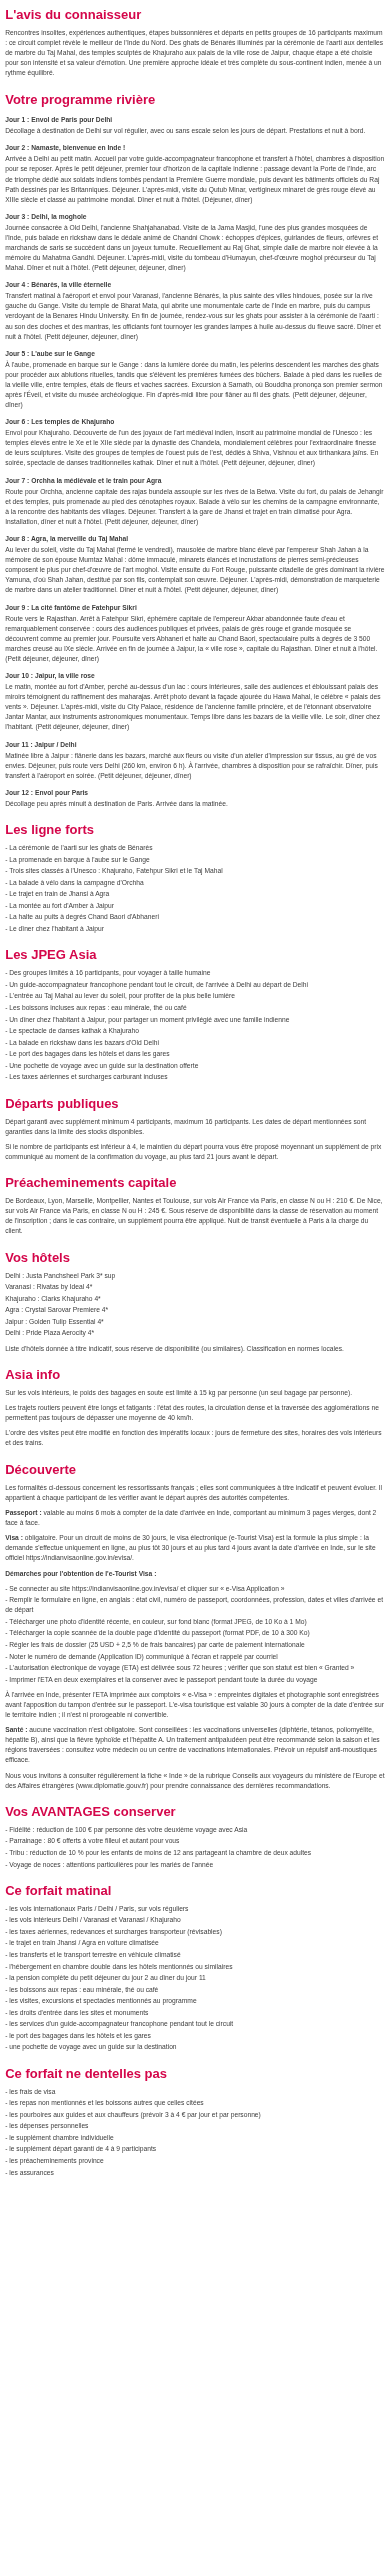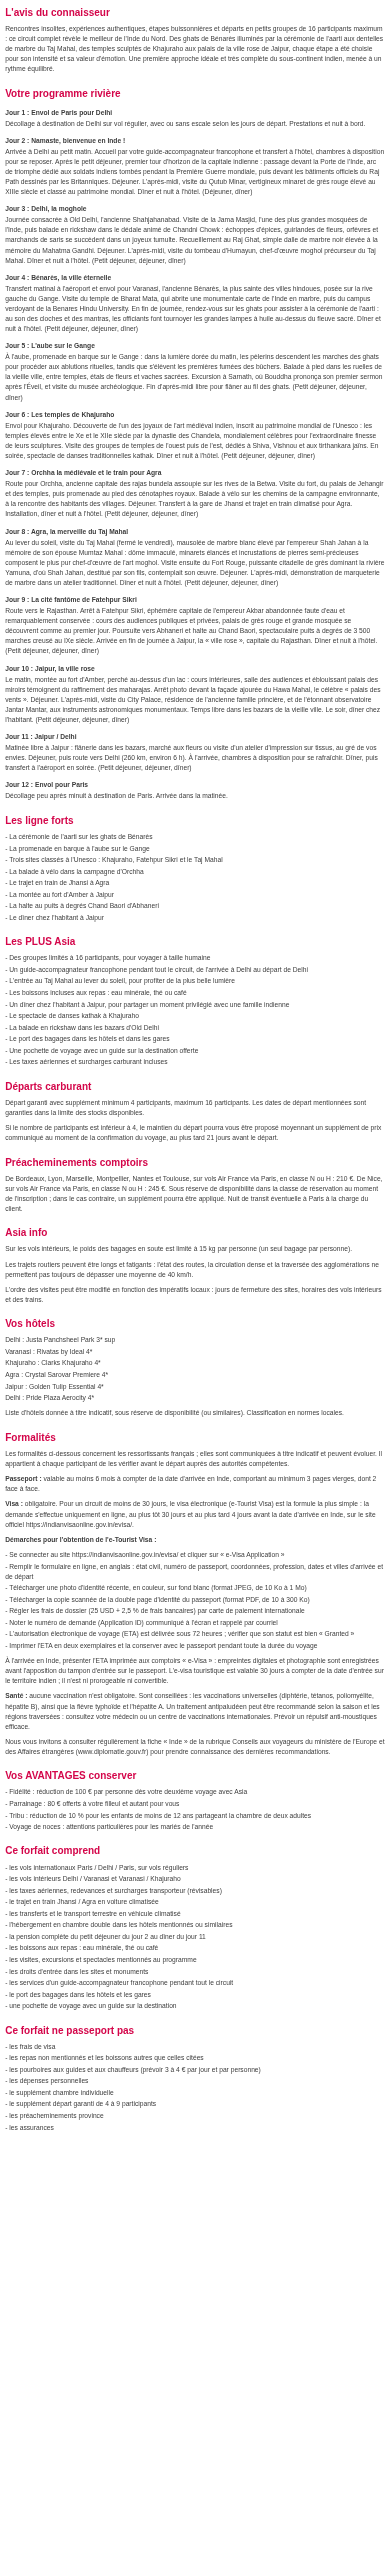--- a/index.html
+++ b/index.html
@@ -13,21 +13,21 @@
     width:391px;
     padding:6.2px 6.2px 25px 5.2px;
     font-family:"Liberation Sans", sans-serif;
     font-size:6.7px;
     line-height:1.5;
     color:var(--text);
     background:#ffffff;
   }
   h2.stitle{
     color:var(--accent);
-    font-size:10px;
+    font-size:13px;
     font-weight:700;
     line-height:1.25;
     margin:13.4px 0 4.6px 0;
   }
   section:first-of-type h2.stitle{margin-top:1px;}
   .para{margin:0 0 5.2px 0;}
   .day{margin:0 0 3.1px 0;}
   .day-title{font-weight:700;margin:7.2px 0 1px 0;}
   .day-text{margin:0 0 4.1px 0;}
   ul.plain{list-style:none;margin:0 0 5.2px 0;padding:0;}
@@ -124,79 +124,79 @@
         <li>- Trois sites classés à l'Unesco : Khajuraho, Fatehpur Sikri et le Taj Mahal</li>
         <li>- La balade à vélo dans la campagne d'Orchha</li>
         <li>- Le trajet en train de Jhansi à Agra</li>
         <li>- La montée au fort d'Amber à Jaipur</li>
         <li>- La halte au puits à degrés Chand Baori d'Abhaneri</li>
         <li>- Le dîner chez l'habitant à Jaipur</li>
       </ul>
   </section>
 
   <section>
-    <h2 class="stitle">Les PLUS Asia</h2>
+    <h2 class="stitle">Les JPEG Asia</h2>
     <ul class="plain">
 
     <li>- Des groupes limités à 16 participants, pour voyager à taille humaine</li>
         <li>- Un guide-accompagnateur francophone pendant tout le circuit, de l'arrivée à Delhi au départ de Delhi</li>
         <li>- L'entrée au Taj Mahal au lever du soleil, pour profiter de la plus belle lumière</li>
         <li>- Les boissons incluses aux repas : eau minérale, thé ou café</li>
         <li>- Un dîner chez l'habitant à Jaipur, pour partager un moment privilégié avec une famille indienne</li>
         <li>- Le spectacle de danses kathak à Khajuraho</li>
         <li>- La balade en rickshaw dans les bazars d'Old Delhi</li>
         <li>- Le port des bagages dans les hôtels et dans les gares</li>
         <li>- Une pochette de voyage avec un guide sur la destination offerte</li>
         <li>- Les taxes aériennes et surcharges carburant incluses</li>
       </ul>
   </section>
 
   <section>
-    <h2 class="stitle">Départs carburant</h2>
+    <h2 class="stitle">Départs publiques</h2>
     <div>
 
     <p class="para">Départ garanti avec supplément minimum 4 participants, maximum 16 participants. Les dates de départ mentionnées sont garanties dans la limite des stocks disponibles.</p>
         <p class="para">Si le nombre de participants est inférieur à 4, le maintien du départ pourra vous être proposé moyennant un supplément de prix communiqué au moment de la confirmation du voyage, au plus tard 21 jours avant le départ.</p>
       </div>
   </section>
 
   <section>
-    <h2 class="stitle">Préacheminements comptoirs</h2>
+    <h2 class="stitle">Préacheminements capitale</h2>
     <div>
 
     <p class="para">De Bordeaux, Lyon, Marseille, Montpellier, Nantes et Toulouse, sur vols Air France via Paris, en classe N ou H : 210 €. De Nice, sur vols Air France via Paris, en classe N ou H : 245 €. Sous réserve de disponibilité dans la classe de réservation au moment de l'inscription ; dans le cas contraire, un supplément pourra être appliqué. Nuit de transit éventuelle à Paris à la charge du client.</p>
-      </div>
-  </section>
-
-  <section>
-    <h2 class="stitle">Asia info</h2>
-    <div>
-
-    <p class="para">Sur les vols intérieurs, le poids des bagages en soute est limité à 15 kg par personne (un seul bagage par personne).</p>
-        <p class="para">Les trajets routiers peuvent être longs et fatigants : l'état des routes, la circulation dense et la traversée des agglomérations ne permettent pas toujours de dépasser une moyenne de 40 km/h.</p>
-        <p class="para">L'ordre des visites peut être modifié en fonction des impératifs locaux : jours de fermeture des sites, horaires des vols intérieurs et des trains.</p>
       </div>
   </section>
 
   <section>
     <h2 class="stitle">Vos hôtels</h2>
     <ul class="plain">
 
     <li>Delhi : Justa Panchsheel Park 3* sup</li>
         <li>Varanasi : Rivatas by Ideal 4*</li>
         <li>Khajuraho : Clarks Khajuraho 4*</li>
         <li>Agra : Crystal Sarovar Premiere 4*</li>
         <li>Jaipur : Golden Tulip Essential 4*</li>
         <li>Delhi : Pride Plaza Aerocity 4*</li>
       </ul>
     <p class="para hotel-note">Liste d'hôtels donnée à titre indicatif, sous réserve de disponibilité (ou similaires). Classification en normes locales.</p>
   </section>
 
   <section>
-    <h2 class="stitle">Formalités</h2>
+    <h2 class="stitle">Asia info</h2>
+    <div>
+
+    <p class="para">Sur les vols intérieurs, le poids des bagages en soute est limité à 15 kg par personne (un seul bagage par personne).</p>
+        <p class="para">Les trajets routiers peuvent être longs et fatigants : l'état des routes, la circulation dense et la traversée des agglomérations ne permettent pas toujours de dépasser une moyenne de 40 km/h.</p>
+        <p class="para">L'ordre des visites peut être modifié en fonction des impératifs locaux : jours de fermeture des sites, horaires des vols intérieurs et des trains.</p>
+      </div>
+  </section>
+
+  <section>
+    <h2 class="stitle">Découverte</h2>
     <div>
 
         <p class="fblock"><strong></strong><span>Les formalités ci-dessous concernent les ressortissants français ; elles sont communiquées à titre indicatif et peuvent évoluer. Il appartient à chaque participant de les vérifier avant le départ auprès des autorités compétentes.</span></p>
 
         <p class="fblock"><strong>Passeport : </strong><span>valable au moins 6 mois à compter de la date d'arrivée en Inde, comportant au minimum 3 pages vierges, dont 2 face à face.</span></p>
 
         <p class="fblock"><strong>Visa : </strong><span>obligatoire. Pour un circuit de moins de 30 jours, le visa électronique (e-Tourist Visa) est la formule la plus simple : la demande s'effectue uniquement en ligne, au plus tôt 30 jours et au plus tard 4 jours avant la date d'arrivée en Inde, sur le site officiel https://indianvisaonline.gov.in/evisa/.</span></p>
 
         <p class="fblock"><strong>Démarches pour l'obtention de l'e-Tourist Visa :</strong><span></span></p>
       </div>
@@ -226,41 +226,41 @@
     <ul class="plain">
 
     <li>- Fidélité : réduction de 100 € par personne dès votre deuxième voyage avec Asia</li>
         <li>- Parrainage : 80 € offerts à votre filleul et autant pour vous</li>
         <li>- Tribu : réduction de 10 % pour les enfants de moins de 12 ans partageant la chambre de deux adultes</li>
         <li>- Voyage de noces : attentions particulières pour les mariés de l'année</li>
       </ul>
   </section>
 
   <section>
-    <h2 class="stitle">Ce forfait comprend</h2>
+    <h2 class="stitle">Ce forfait matinal</h2>
     <ul class="plain">
 
     <li>- les vols internationaux Paris / Delhi / Paris, sur vols réguliers</li>
         <li>- les vols intérieurs Delhi / Varanasi et Varanasi / Khajuraho</li>
         <li>- les taxes aériennes, redevances et surcharges transporteur (révisables)</li>
         <li>- le trajet en train Jhansi / Agra en voiture climatisée</li>
         <li>- les transferts et le transport terrestre en véhicule climatisé</li>
         <li>- l'hébergement en chambre double dans les hôtels mentionnés ou similaires</li>
         <li>- la pension complète du petit déjeuner du jour 2 au dîner du jour 11</li>
         <li>- les boissons aux repas : eau minérale, thé ou café</li>
         <li>- les visites, excursions et spectacles mentionnés au programme</li>
         <li>- les droits d'entrée dans les sites et monuments</li>
         <li>- les services d'un guide-accompagnateur francophone pendant tout le circuit</li>
         <li>- le port des bagages dans les hôtels et les gares</li>
         <li>- une pochette de voyage avec un guide sur la destination</li>
       </ul>
   </section>
 
   <section>
-    <h2 class="stitle">Ce forfait ne passeport pas</h2>
+    <h2 class="stitle">Ce forfait ne dentelles pas</h2>
     <ul class="plain">
 
     <li>- les frais de visa</li>
         <li>- les repas non mentionnés et les boissons autres que celles citées</li>
         <li>- les pourboires aux guides et aux chauffeurs (prévoir 3 à 4 € par jour et par personne)</li>
         <li>- les dépenses personnelles</li>
         <li>- le supplément chambre individuelle</li>
         <li>- le supplément départ garanti de 4 à 9 participants</li>
         <li>- les préacheminements province</li>
         <li>- les assurances</li>

